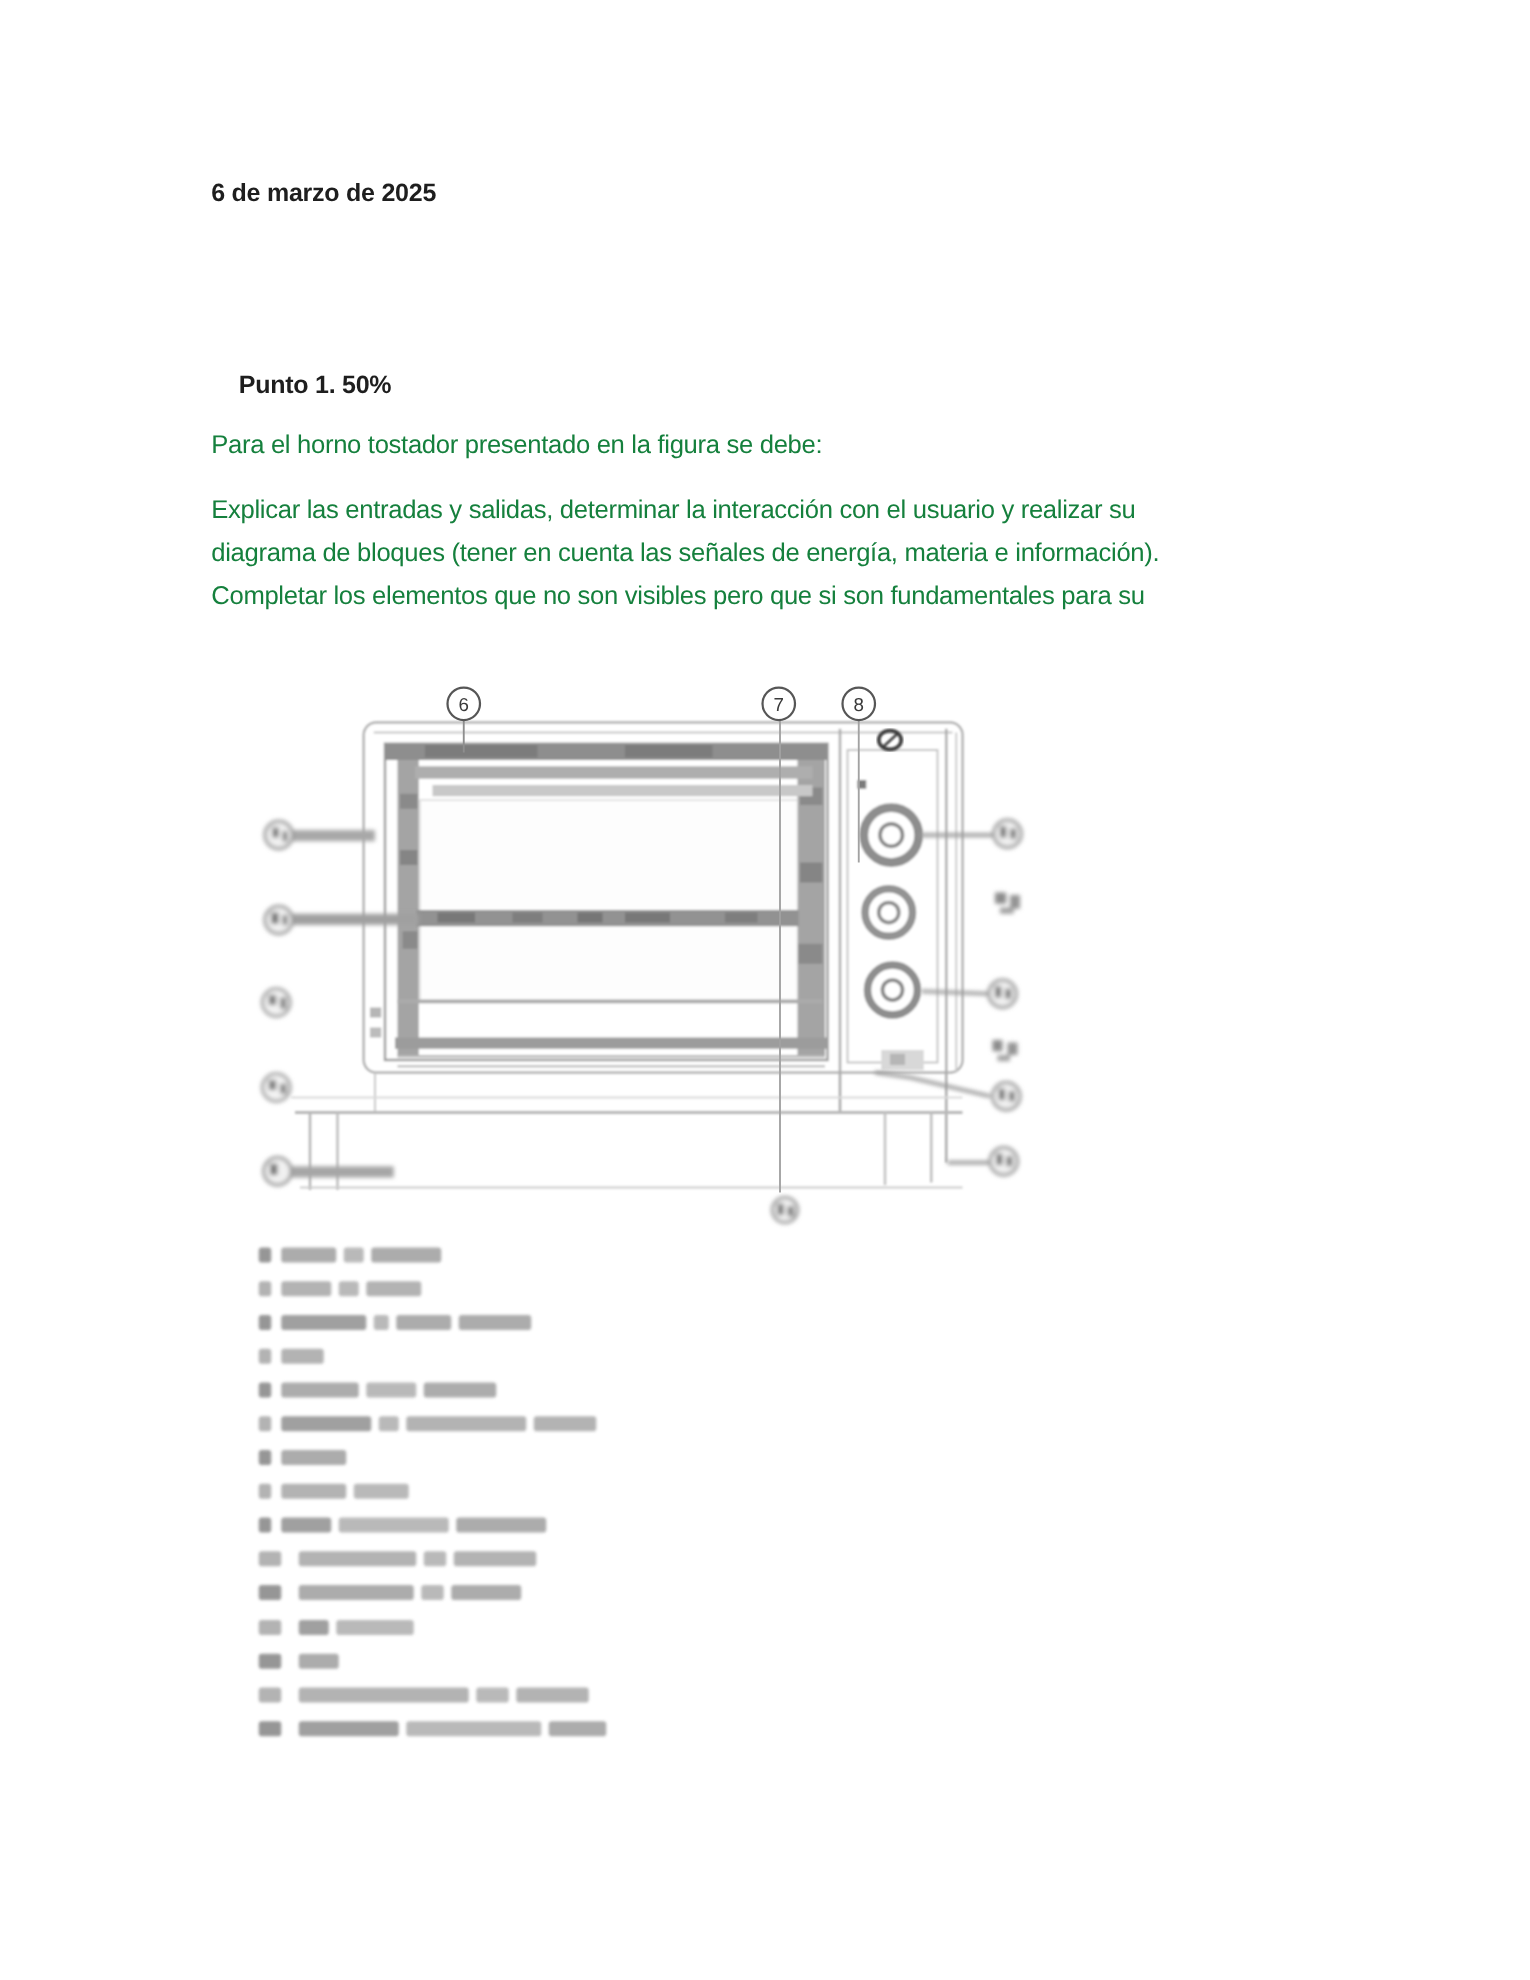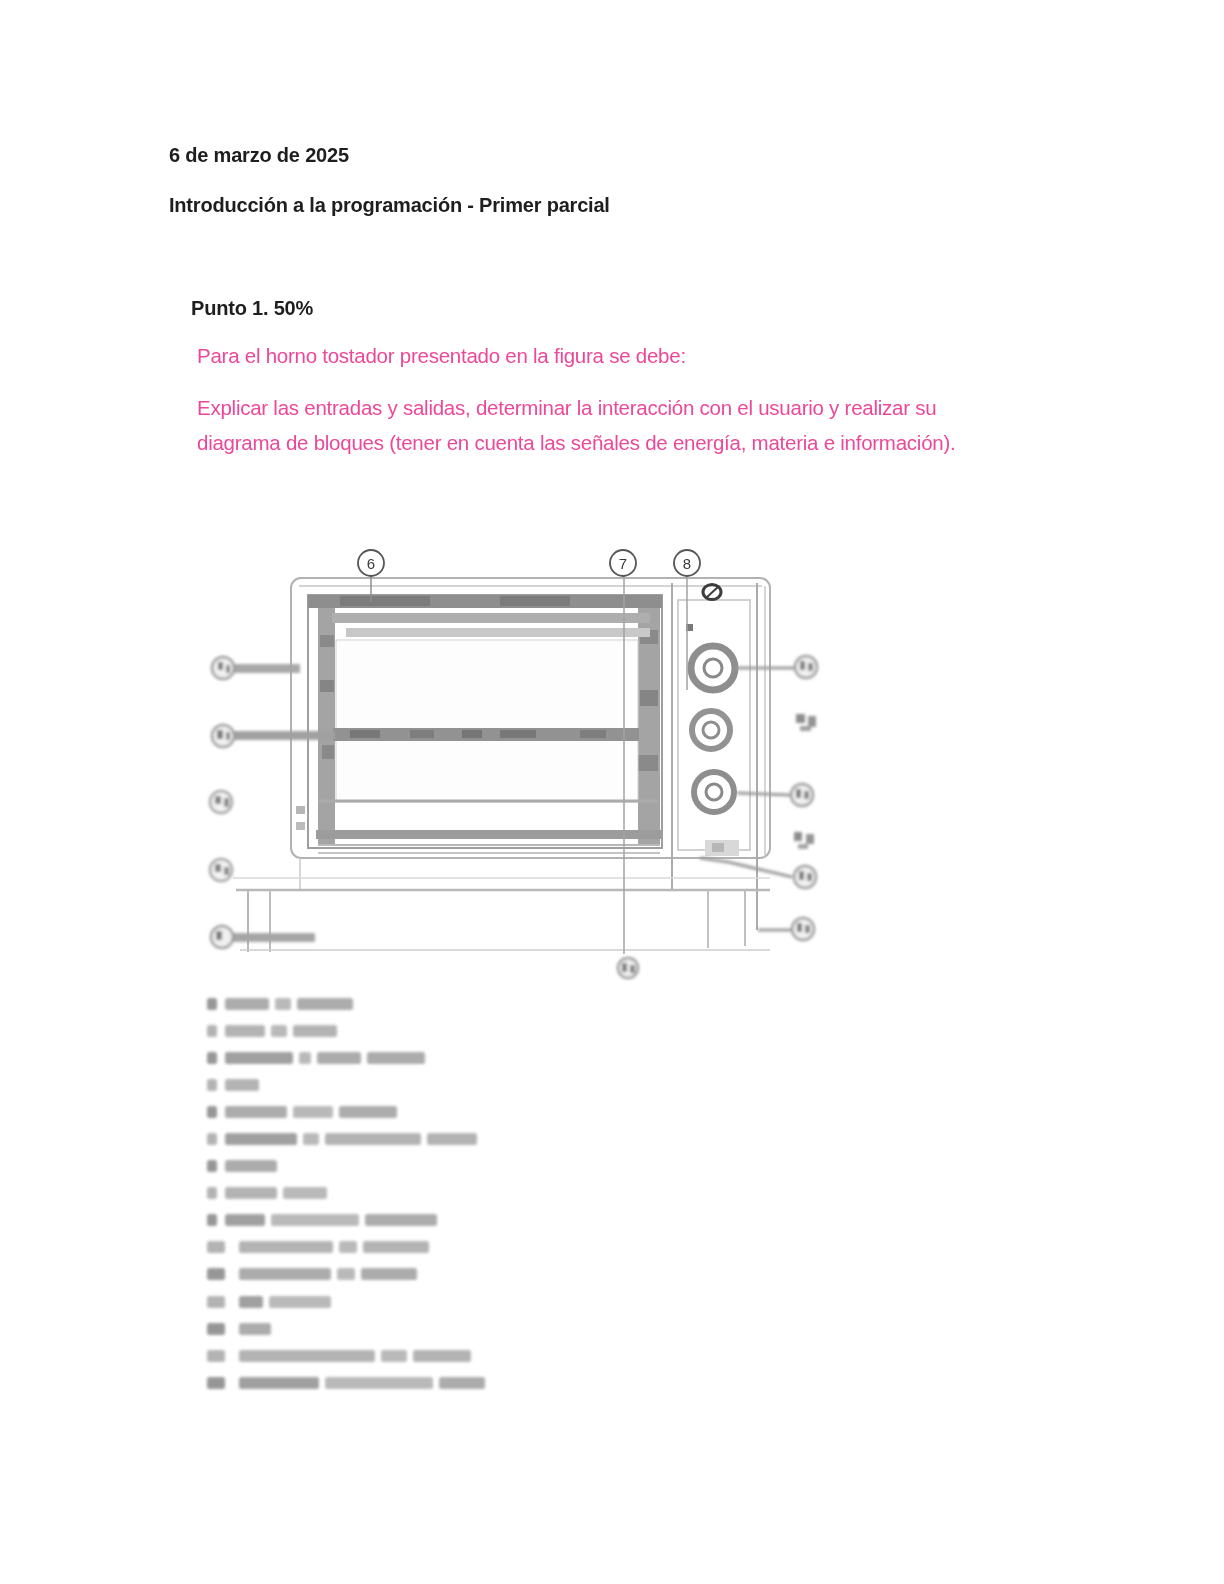--- a/index.html
+++ b/index.html
@@ -6,45 +6,45 @@
   html,body { background:#ffffff; }
   .page {
     position:relative; width:1132px; height:1584px; background:#ffffff;
     font-family:"Liberation Sans", sans-serif; color:#1e1e1e; overflow:hidden;
   }
   .abs { position:absolute; }
   .h-bold { font-weight:700; font-size:20px; letter-spacing:-0.2px; }
   .h-date    { left:169px; top:144px; }
   .h-title   { left:169px; top:194px; }
   .h-section { left:169px; top:297px;margin-left:22px; }
-  .body-text { font-weight:400; font-size:20.5px; letter-spacing:-0.25px; color:#ec4899;margin-left:28px; }
+  .body-text { font-weight:400; font-size:20.5px; letter-spacing:-0.25px; color:#15803d; }
   .p-intro { left:169px; top:344px; }
   .p-task  { left:169px; top:391px; line-height:34.6px; white-space:nowrap; }
   .figure-wrap { left:200px; top:540px; width:645px; height:445px; }
   .parts-list { left:207px; top:990px; display:flex; flex-direction:column; }
   .pl-row { height:27.1px; display:flex; align-items:center; }
   .blob { height:12px; border-radius:2.5px; background:#a5a5a5; filter:blur(1.4px); margin-right:6px; opacity:.92; }
   .blob.num { background:#8e8e8e; }
   .pl-row:nth-child(2n) .blob { background:#adadad; }
   .pl-row .blob:nth-child(3) { background:#b4b4b4; }
   .pl-row:nth-child(3n) .blob:nth-child(2) { background:#989898; }
 </style>
 </head>
 <body>
 
 <div class="page">
 
   <div class="abs h-bold h-date">6 de marzo de 2025</div>
-  <div class="abs h-bold h-title">Introducción a la programación - Primer parcial</div>
   <div class="abs h-bold h-section">Punto 1. 50%</div>
   <div class="abs body-text p-intro">Para el horno tostador presentado en la figura se debe:</div>
 
   <div class="abs body-text p-task">
     <div>Explicar las entradas y salidas, determinar la interacción con el usuario y realizar su</div>
     <div>diagrama de bloques (tener en cuenta las señales de energía, materia e información).</div>
+    <div>Completar los elementos que no son visibles pero que si son fundamentales para su</div>
   </div>
 
   <div class="abs figure-wrap">
     <svg width="645" height="445" viewBox="0 0 645 445" xmlns="http://www.w3.org/2000/svg">
       <defs>
         <filter id="soft" x="-10%" y="-10%" width="120%" height="120%">
             <feGaussianBlur stdDeviation="0.7"></feGaussianBlur>
           </filter>
         <filter id="fuzzy" x="-40%" y="-40%" width="180%" height="180%">
             <feGaussianBlur stdDeviation="1.5"></feGaussianBlur>

